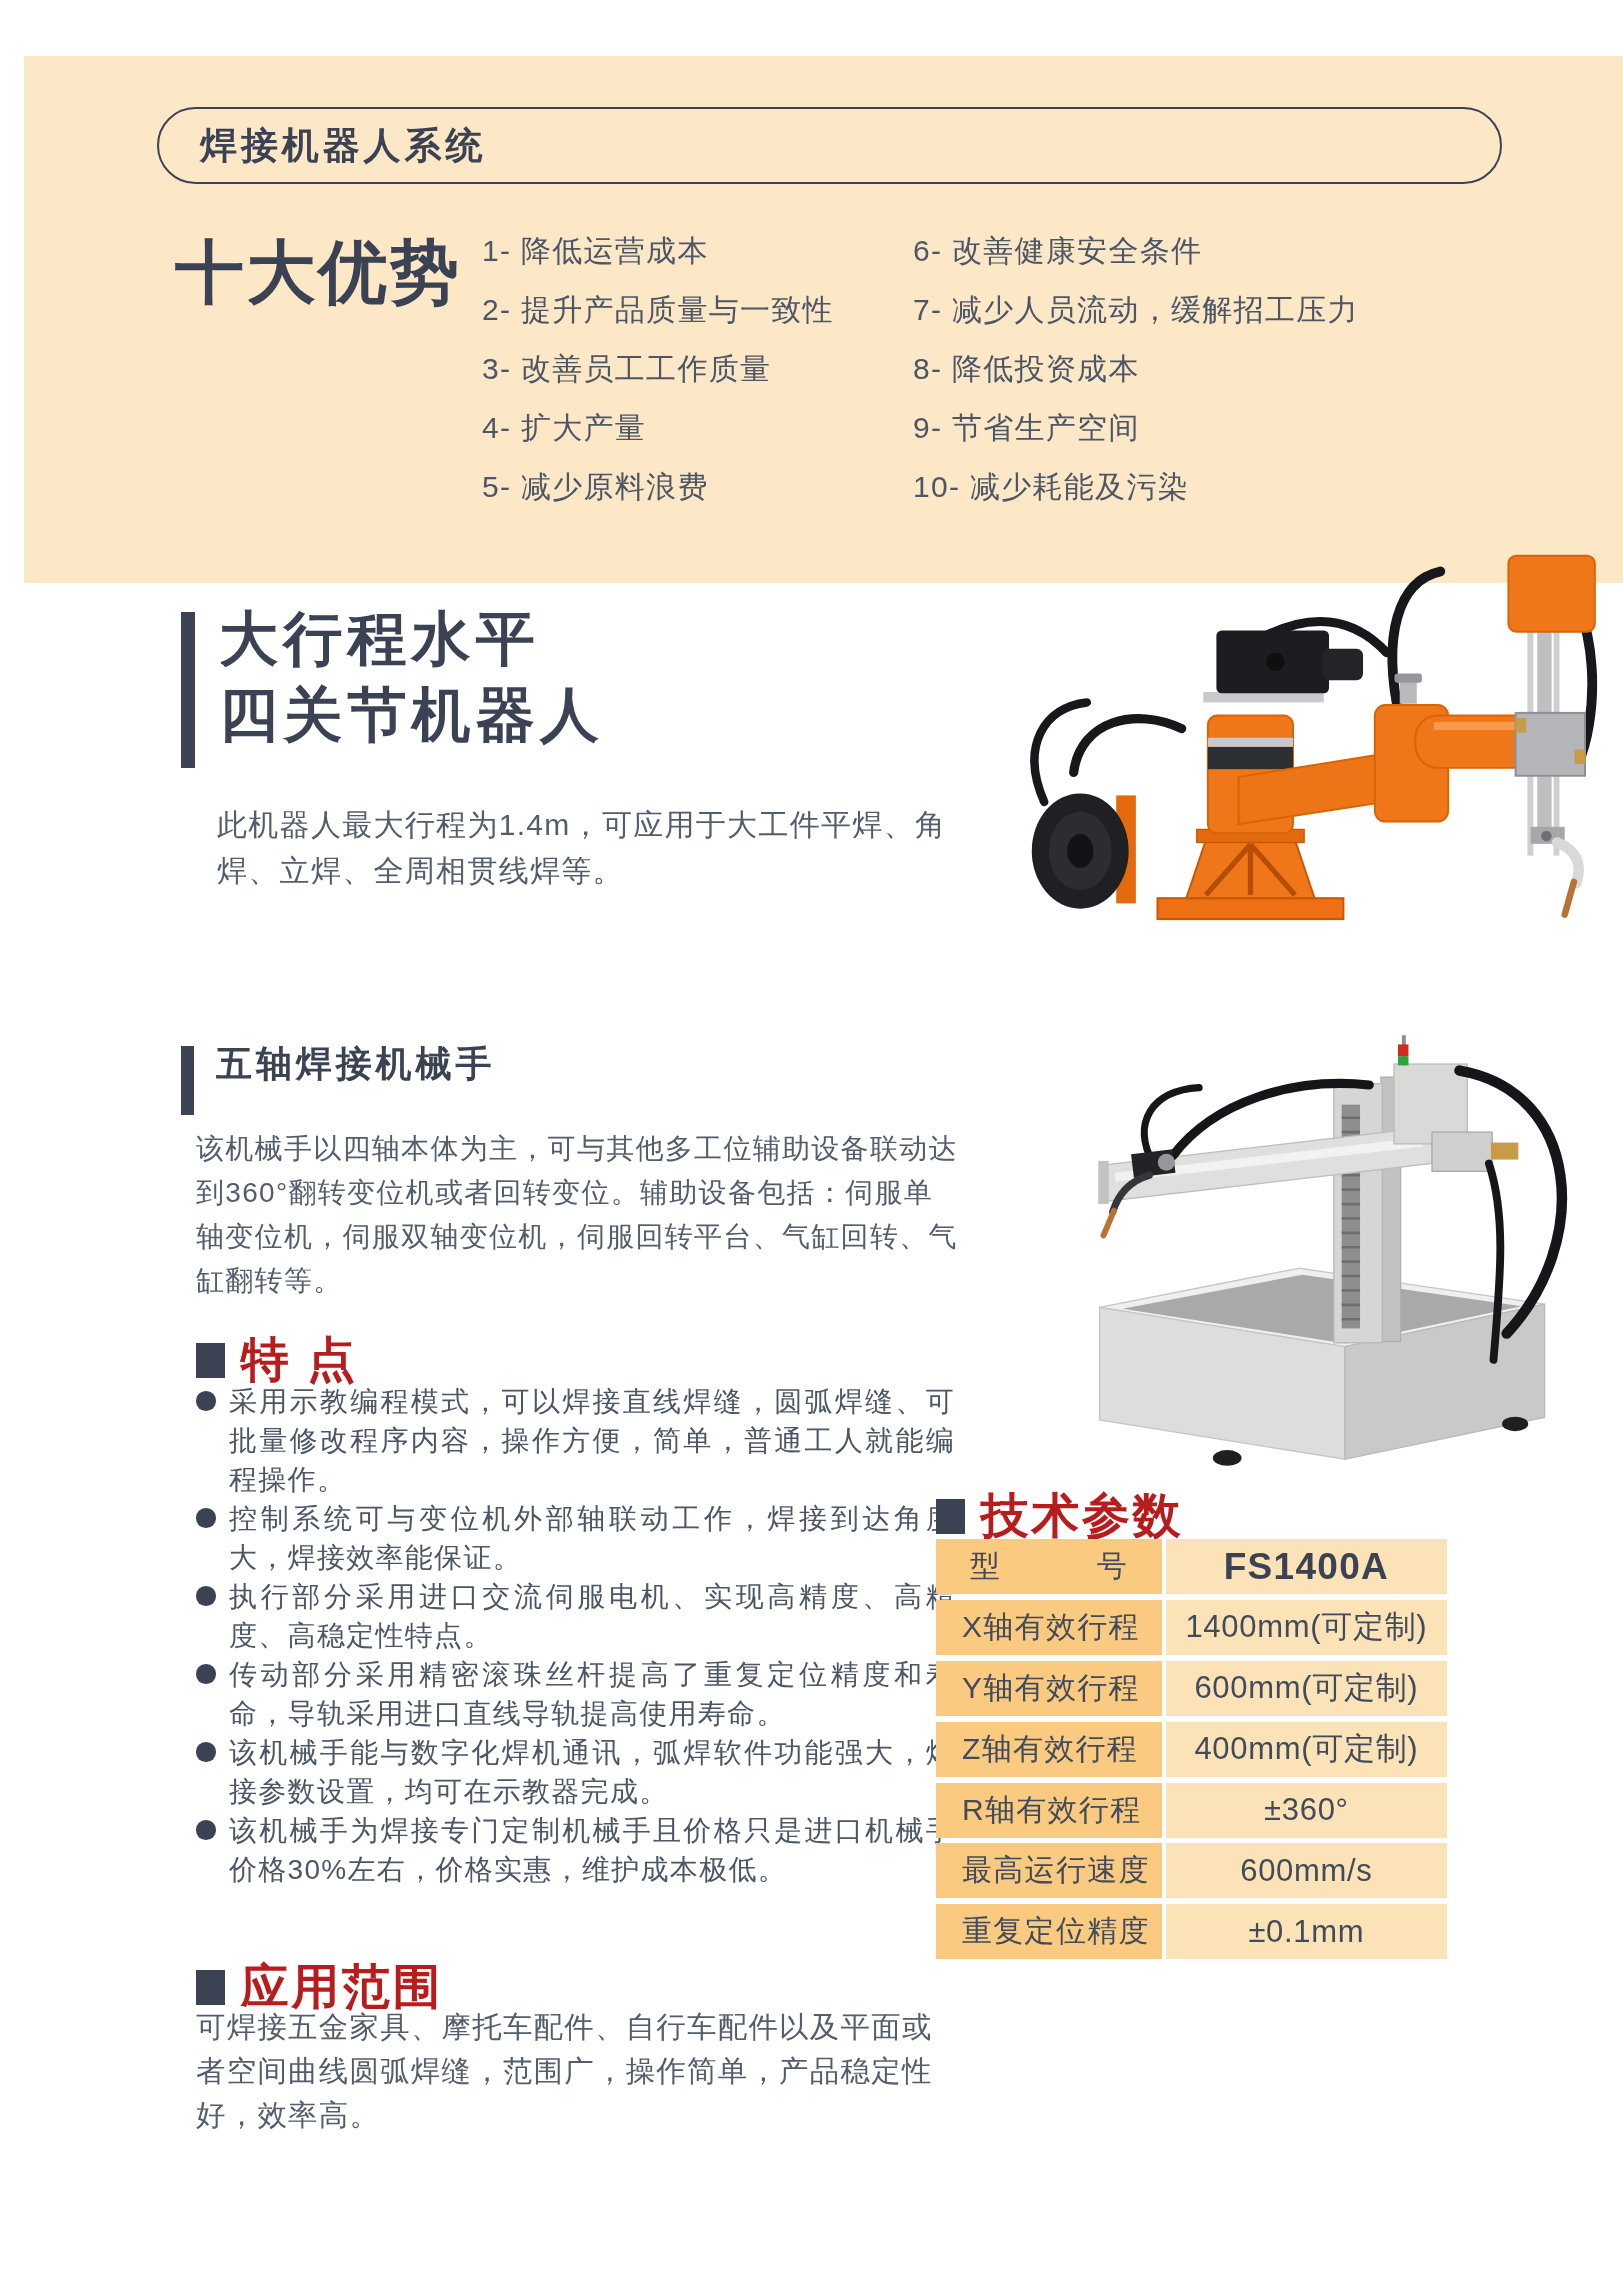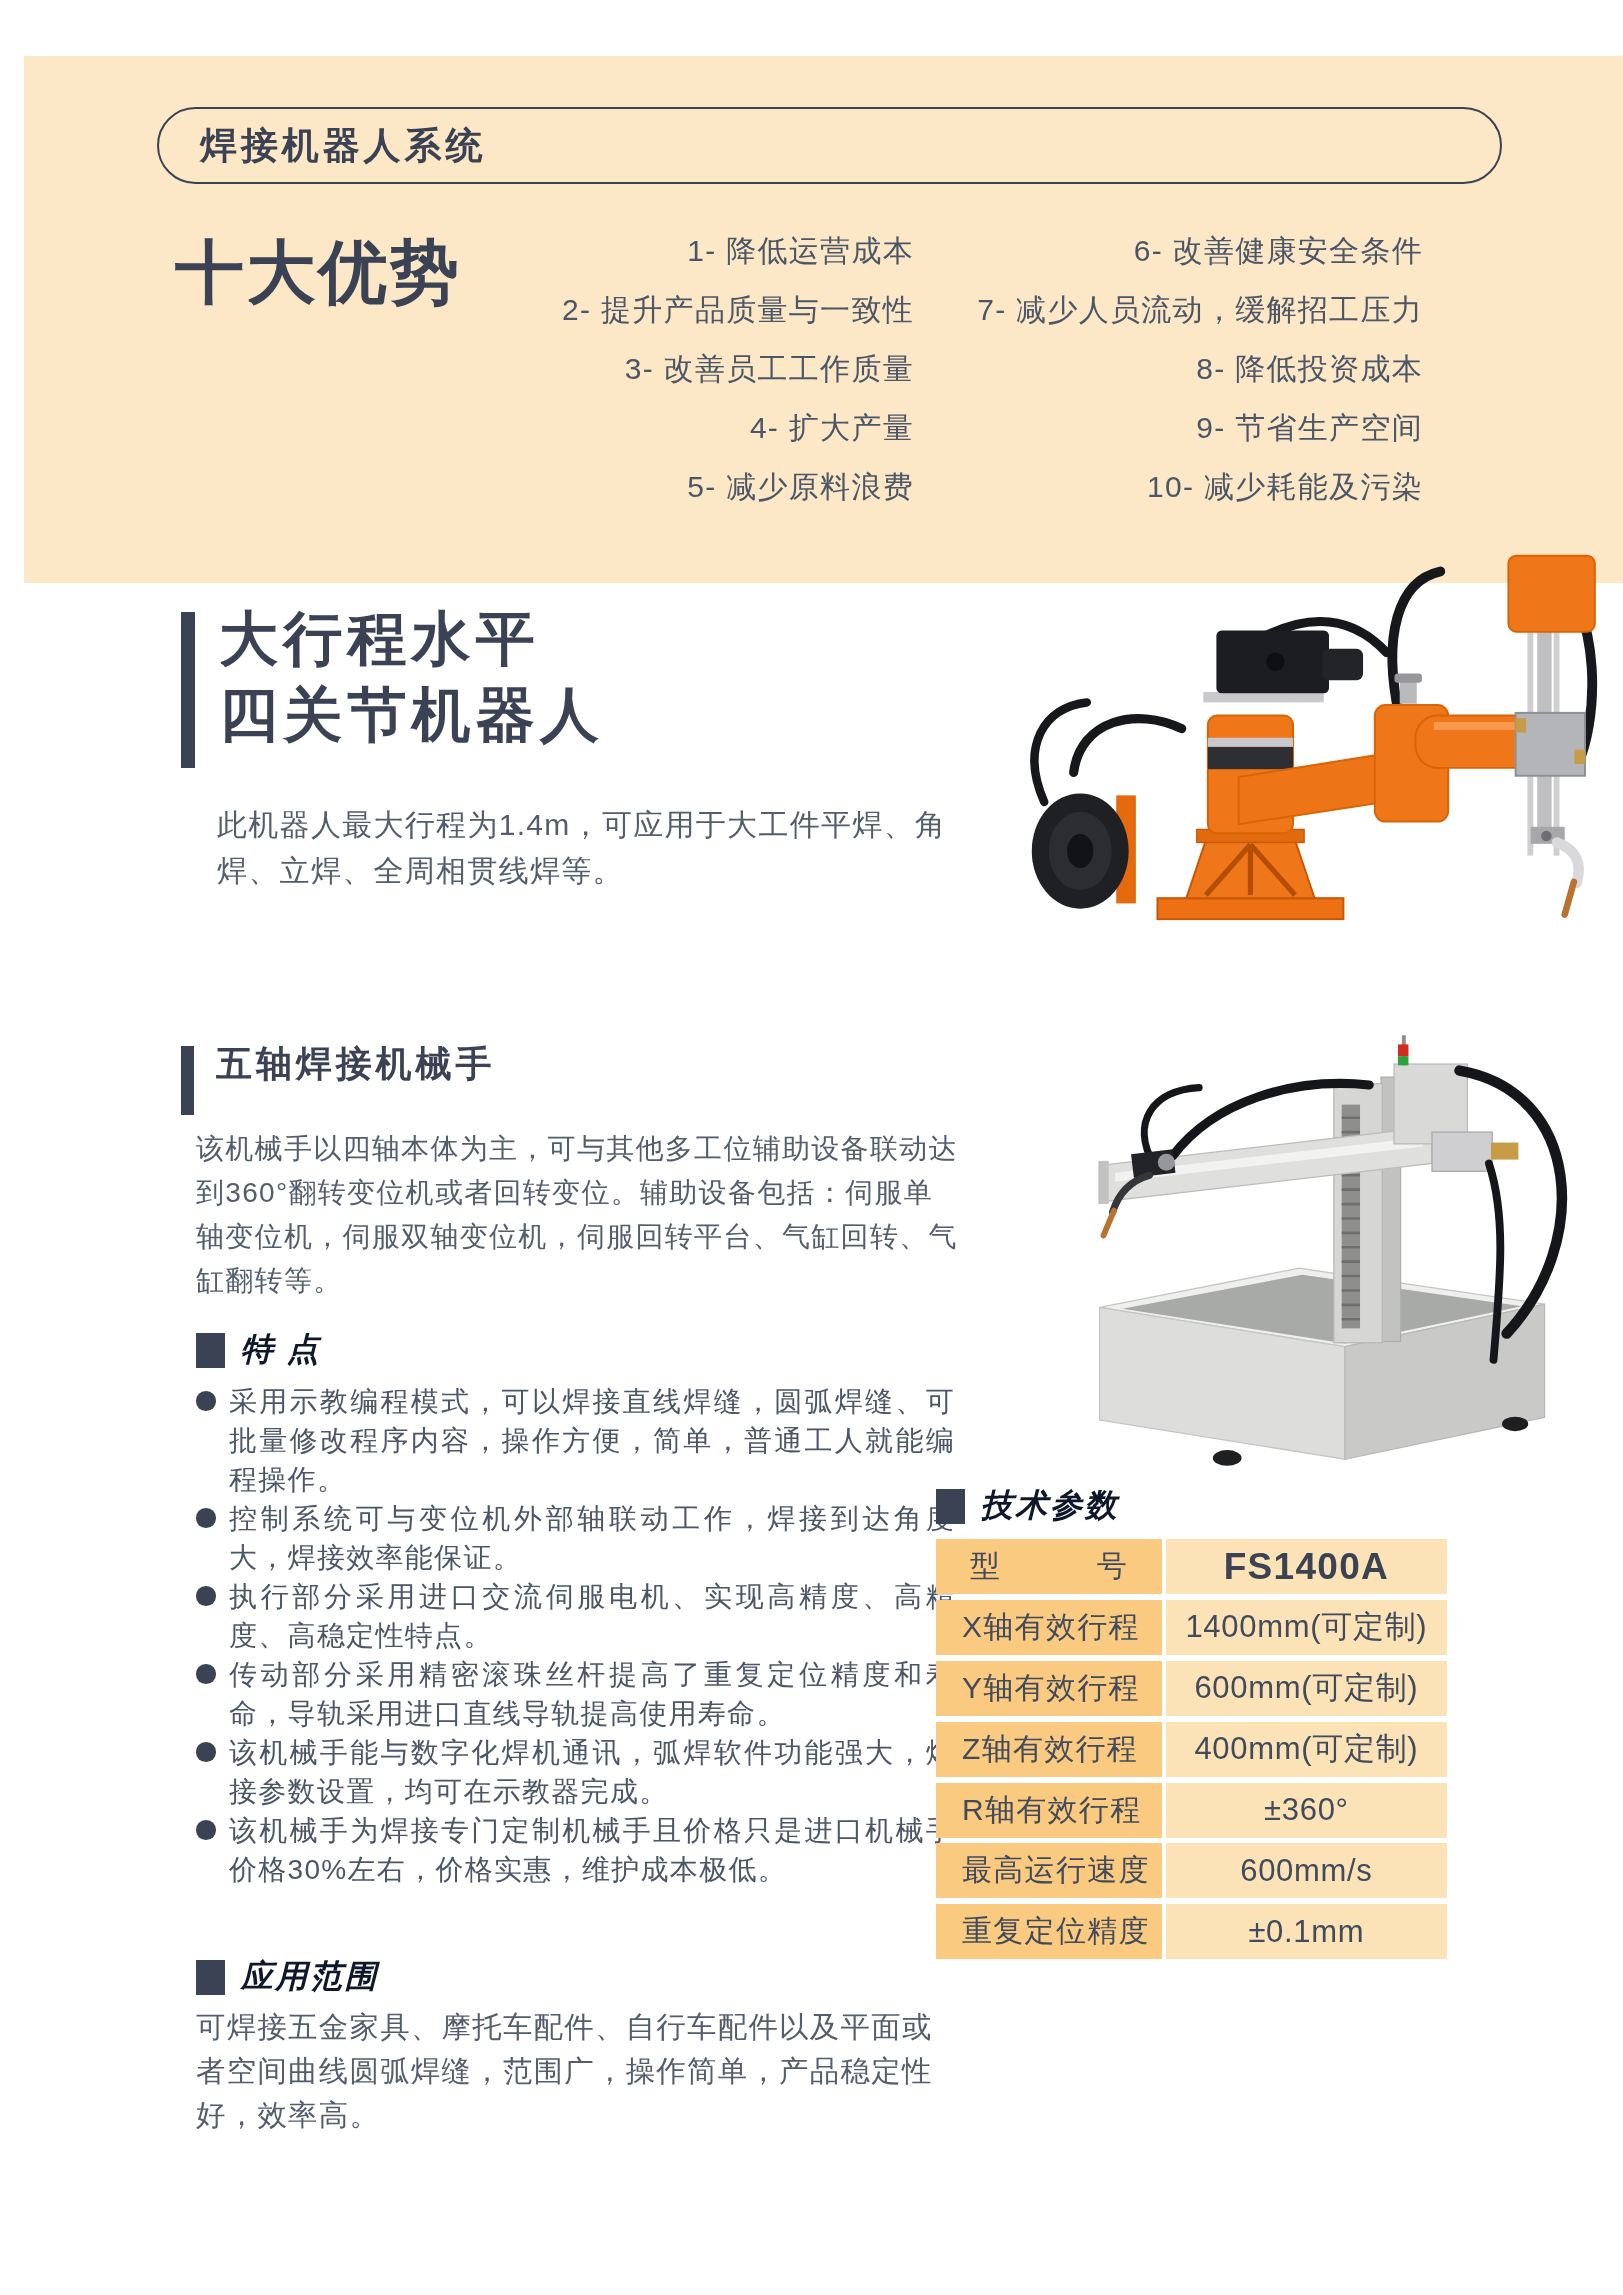--- a/index.html
+++ b/index.html
@@ -4,21 +4,21 @@
 <style>
   html,body{margin:0;padding:0;}
   body{
     width:1623px;height:2295px;position:relative;background:#ffffff;
     font-family:"Liberation Sans","DejaVu Sans",sans-serif;
     color:#3B4254;overflow:hidden;
   }
   .abs{position:absolute;}
 
   
-  .banner{left:24px;top:56px;width:1599px;height:527px;background:#FCE8C6;text-align:right;}
+  .banner{left:24px;top:56px;width:1599px;height:527px;background:#FCE8C6;}
   .badge-box{
     position:absolute;left:133px;top:51px;width:1345px;height:77px;
     border:2.6px solid #3B4254;border-radius:41px;box-sizing:border-box;
     display:flex;align-items:center;
   }
   .badge-box .badge-text{
     font-size:37px;font-weight:bold;color:#3B4254;letter-spacing:3.9px;padding-left:41px;
   }
   .adv-title{
     position:absolute;left:151px;top:171px;
@@ -44,21 +44,21 @@
     position:absolute;left:216px;top:1040px;
     font-size:36px;font-weight:bold;color:#3B4254;letter-spacing:3.9px;
   }
   .para{color:#535D6C;letter-spacing:1.3px;}
   .para.a{position:absolute;left:217px;top:802px;width:730px;font-size:30px;line-height:46px;}
   .para.b{position:absolute;left:196px;top:1127px;width:766px;font-size:28px;line-height:44px;}
 
   
   .subhead{position:absolute;display:flex;align-items:center;}
   .subhead .sq{width:29px;height:35px;background:#3B4254;margin-right:15.7px;flex:0 0 auto;}
-  .subhead .subhead-text{font-size:32px;font-weight:bold;color:#0f172a;letter-spacing:2.6px;white-space:nowrap;font-style:italic;}
+  .subhead .subhead-text{font-size:48px;font-weight:bold;color:#b91c1c;letter-spacing:2.6px;white-space:nowrap;}
   .subhead.features{left:196px;top:1328px;}
   .subhead.specs{left:936px;top:1484px;}
   .subhead.apps{left:196px;top:1955px;}
 
   
   .bullets{position:absolute;left:196px;top:1382px;width:759px;margin:0;padding:0;list-style:none;}
   .bullets li{
     position:relative;padding-left:33px;font-size:28px;line-height:39px;
     color:#4C5666;letter-spacing:1.3px;text-align:justify;
   }

